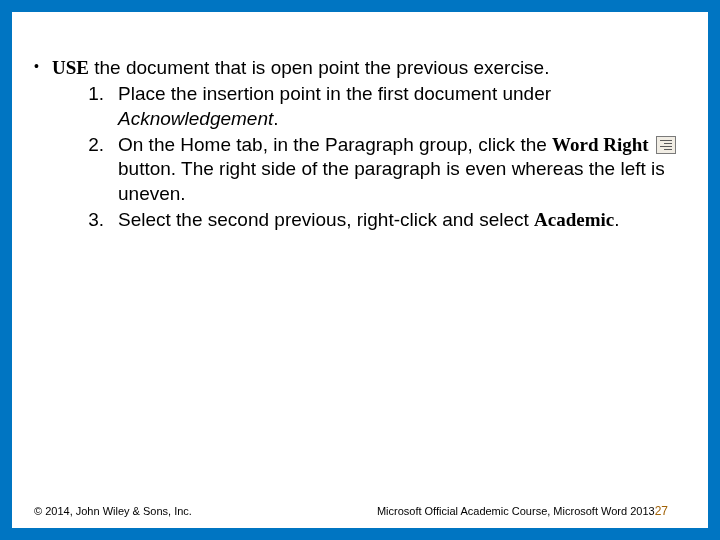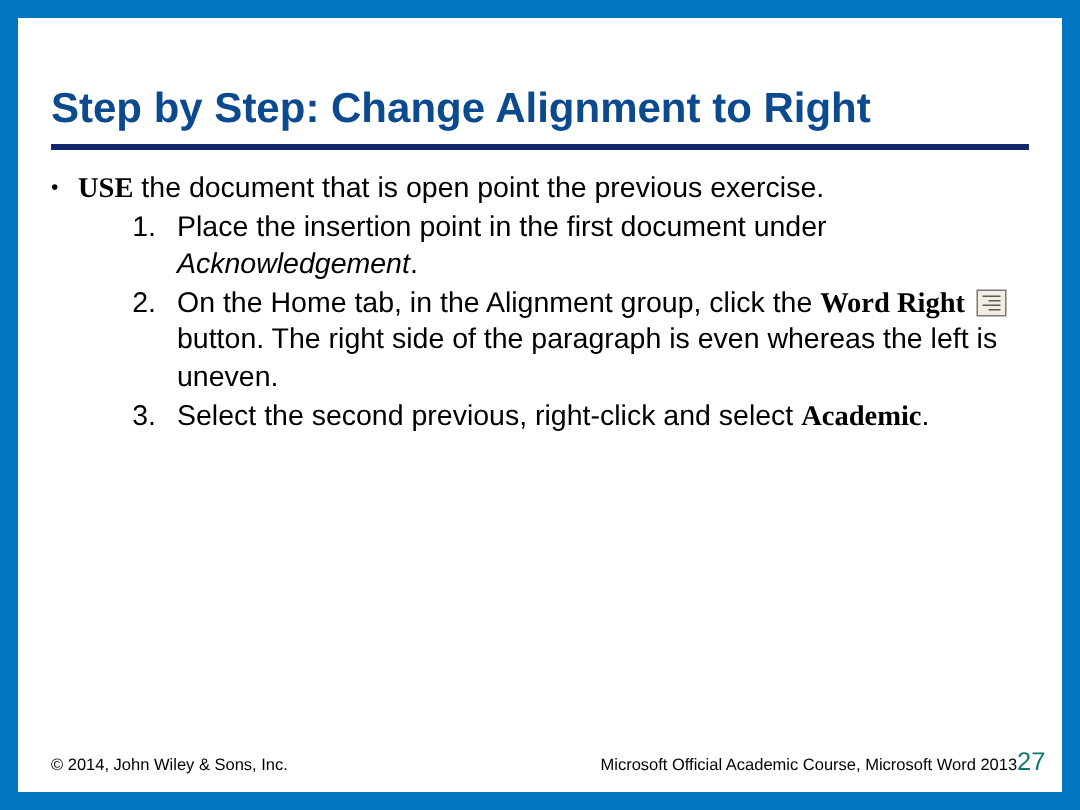--- a/index.html
+++ b/index.html
@@ -83,61 +83,60 @@
     height: 1px;
     background: #5a5a5a;
   }
   .icon-align-right .l1 { top: 3px;  width: 12px; }
   .icon-align-right .l2 { top: 6px;  width: 8px;  }
   .icon-align-right .l3 { top: 9px;  width: 12px; }
   .icon-align-right .l4 { top: 12px; width: 8px;  }
   .footer {
     position: absolute;
     left: 22px;
-    right: 11px;
+    right: 40px;
     bottom: 10px;
     font-size: 11px;
     color: #000;
     display: flex;
     align-items: baseline;
   }
   .footer-left  { flex: 0 0 auto; }
   .footer-center{ flex: 1; text-align: right; padding-left: 70px; }
-  .footer-right { flex: 0 0 auto; text-align: center; color: #0f766e; font-size: 17px; }
+  .footer-right { flex: 0 0 auto; text-align: center; color: #a16207; font-size: 12px; }
   b { font-weight: bold; font-family: Liberation Serif, serif; }
   i { font-style: italic; }
 </style>
 </head>
 <body>
 
 <div class="slide">
   <div class="content">
 
-    <div class="title">Step by Step: Change Alignment to Right</div>
 
     <div class="body">
 
       <div class="bullet-row">
         <div class="bullet-dot">•</div>
         <div class="bullet-text">
           <b>USE</b><span> the document that is open point the previous exercise.</span>
 
           <div class="num-list">
 
             <div class="num-row">
               <div class="num">1.</div>
               <div class="num-text">
                 <span>Place the insertion point in the first document under </span><i>Acknowledgement</i><span>.</span>
               </div>
             </div>
 
             <div class="num-row">
               <div class="num">2.</div>
               <div class="num-text">
-                <span>On the Home tab, in the Alignment group, click the </span><b>Word Right</b>
+                <span>On the Home tab, in the Paragraph group, click the </span><b>Word Right</b>
                 <span class="icon-align-right">
                   <span class="l1"></span><span class="l2"></span><span class="l3"></span><span class="l4"></span>
                 </span><span> button. The right side of the paragraph is even whereas the left is uneven.</span>
               </div>
             </div>
 
             <div class="num-row">
               <div class="num">3.</div>
               <div class="num-text">
                 <span>Select the second previous, right-click and select </span><b>Academic</b><span>.</span>

